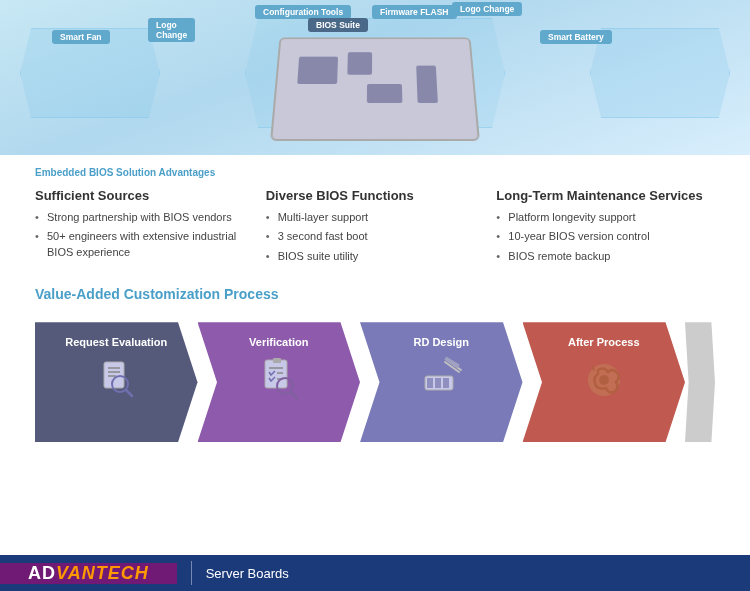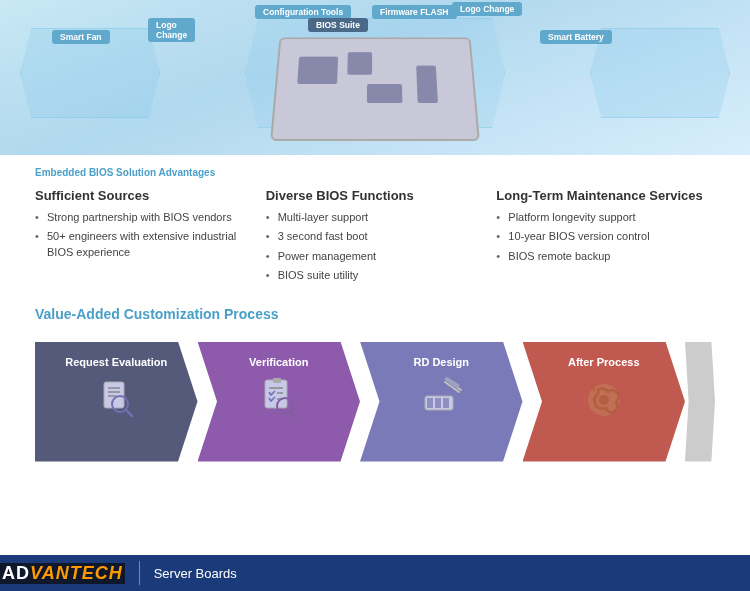--- a/index.html
+++ b/index.html
@@ -134,22 +134,22 @@
       bottom: 0;
       left: 0;
       right: 0;
       height: 36px;
       background: #1a3a7a;
       display: flex;
       align-items: center;
     }
 
     .footer-brand {
-      background: #0f172a;
-      padding: 0 2px;
+      background: #701a75;
+      padding: 0 28px;
       display: flex;
       align-items: flex-start;
     }
 
     .footer-brand-text {
       color: #fff;
       font-size: 18px;
       font-weight: 900;
       letter-spacing: 1px;
     }
@@ -306,21 +306,20 @@
           <li>Strong partnership with BIOS vendors</li>
           <li>50+ engineers with extensive industrial BIOS experience</li>
         </ul>
       </div>
 
       <div class="advantage-col">
         <div class="advantage-col-header">Diverse BIOS Functions</div>
         <ul>
           <li>Multi-layer support</li>
           <li>3 second fast boot</li>
-          <li>Power management</li>
           <li>BIOS suite utility</li>
         </ul>
       </div>
 
       <div class="advantage-col">
         <div class="advantage-col-header">Long-Term Maintenance Services</div>
         <ul>
           <li>Platform longevity support</li>
           <li>10-year BIOS version control</li>
           <li>BIOS remote backup</li>

